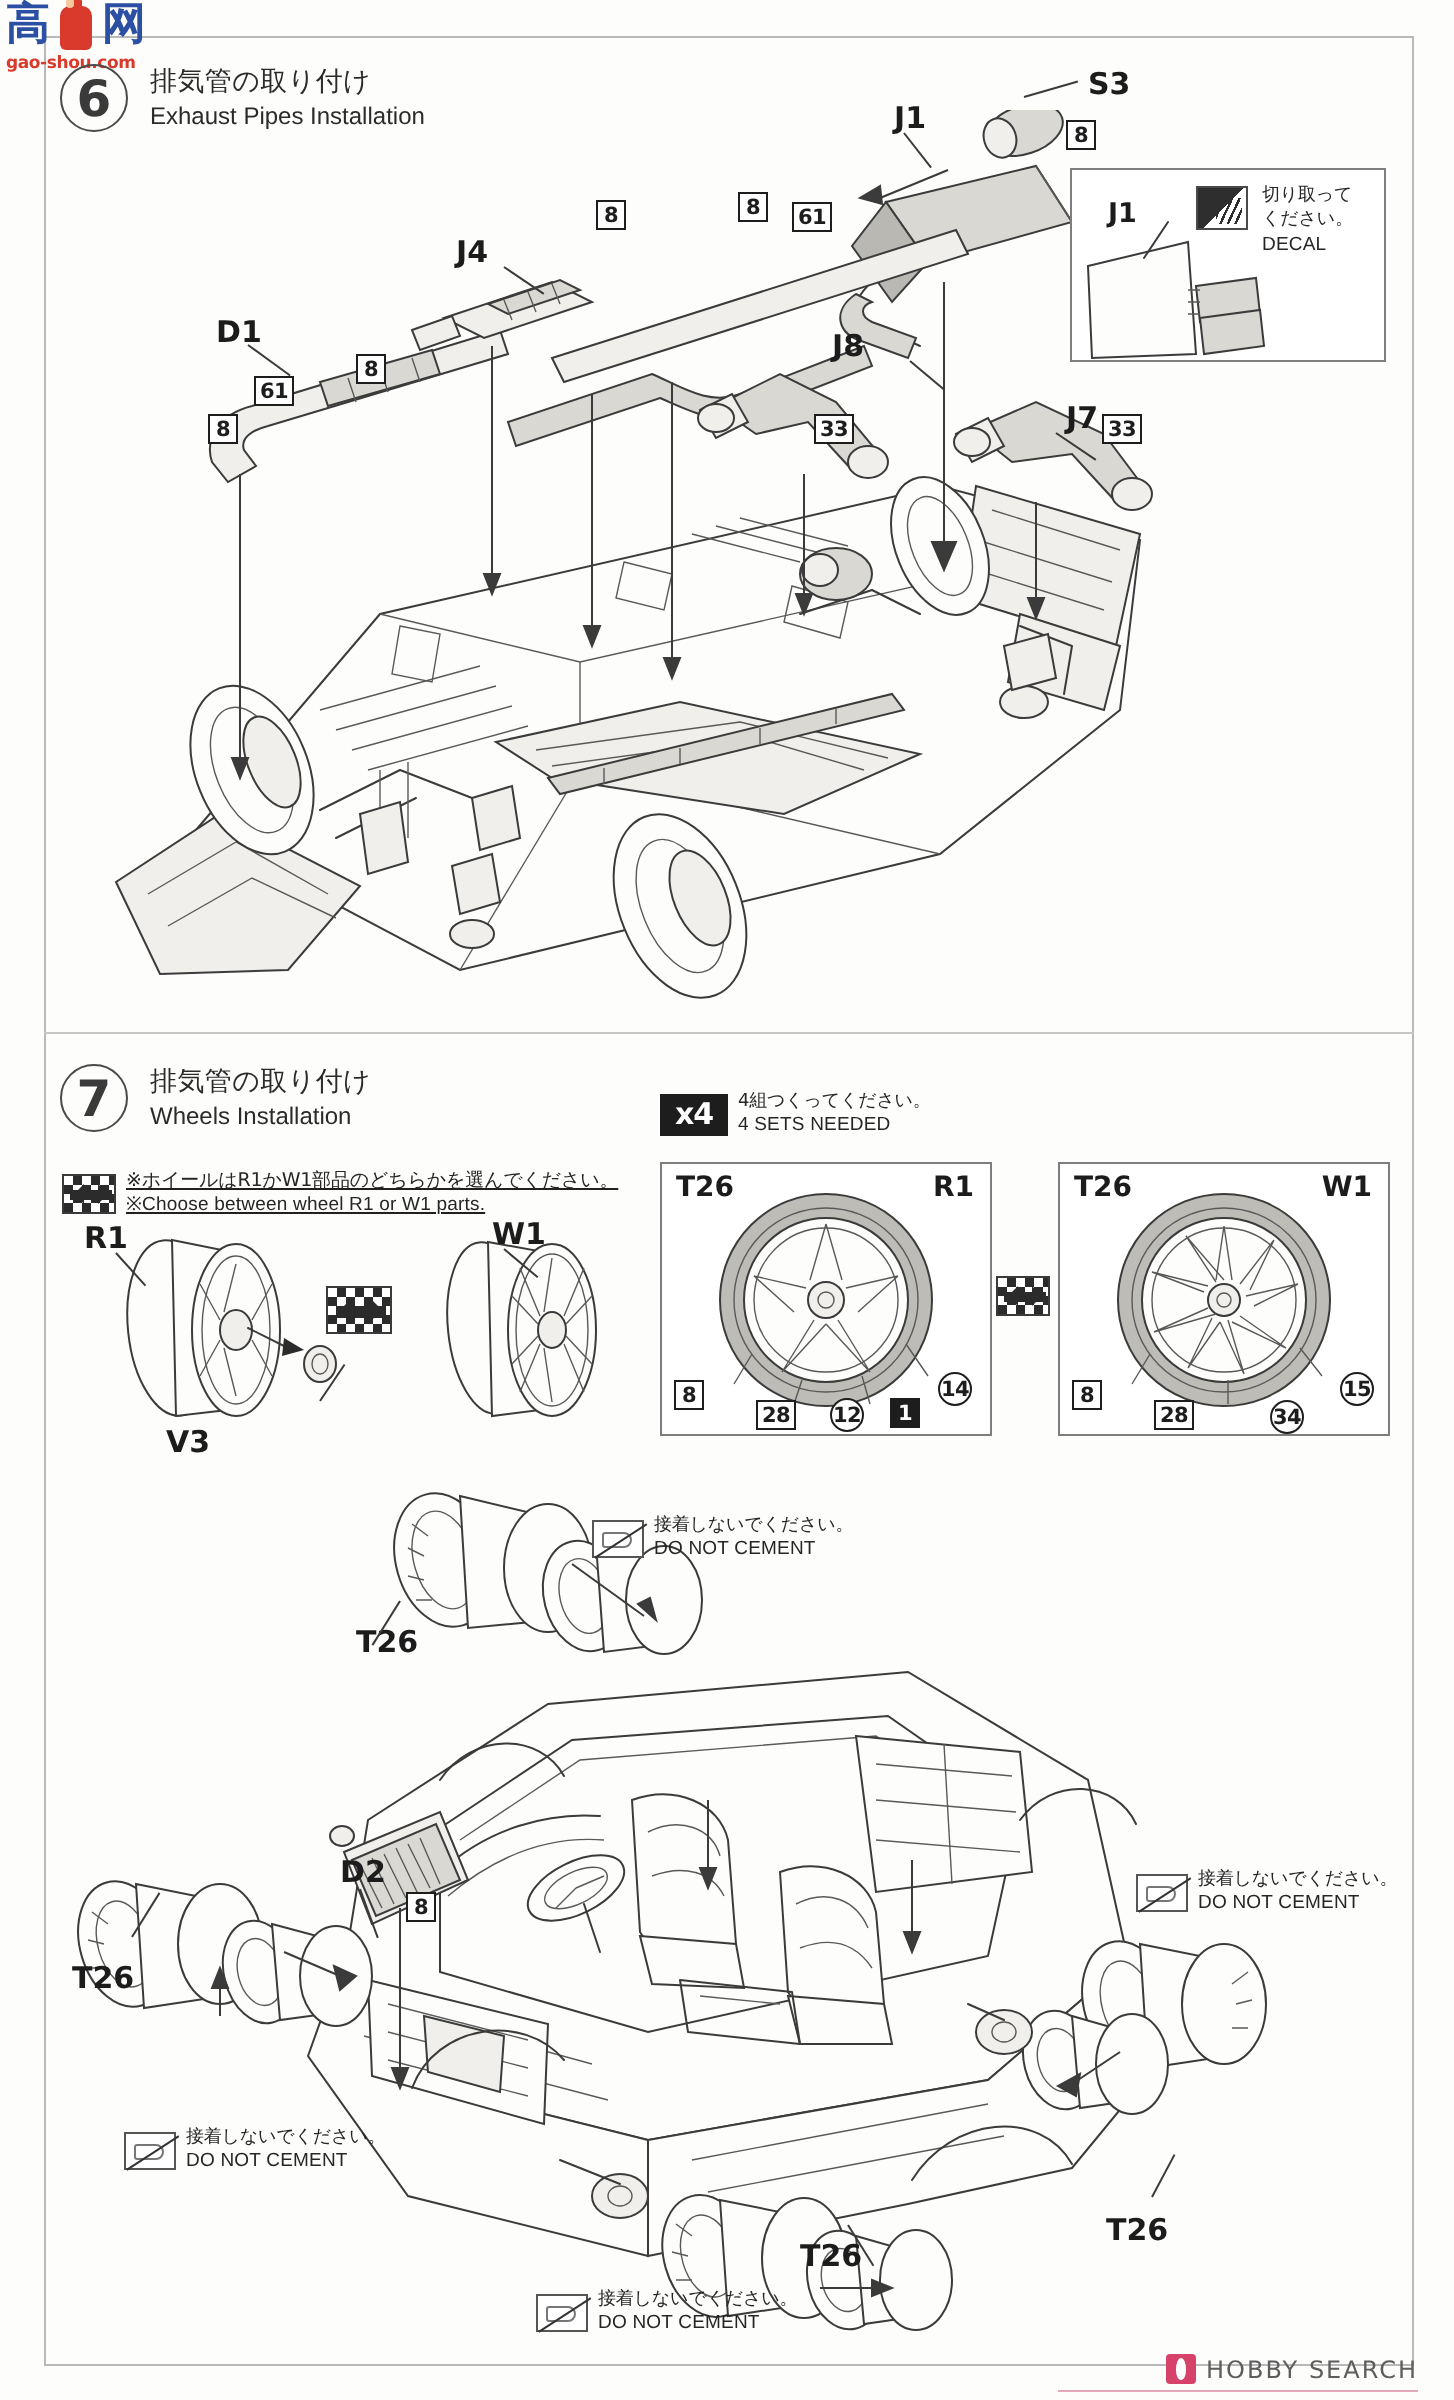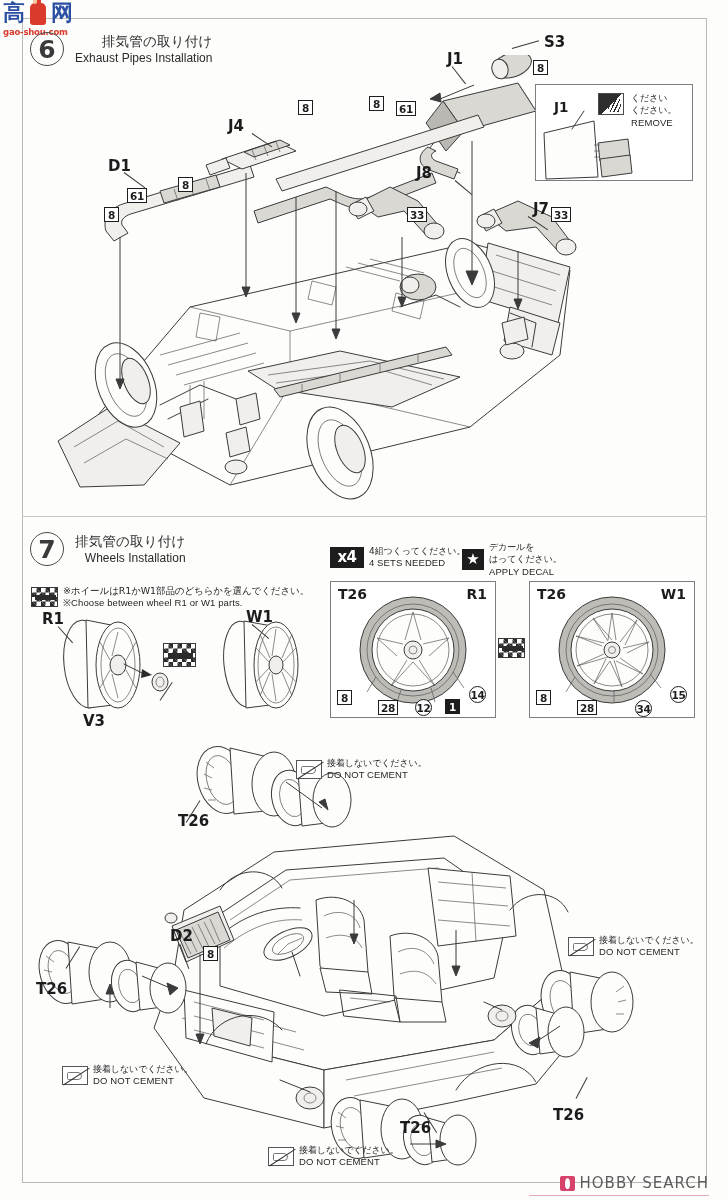--- a/index.html
+++ b/index.html
@@ -22,21 +22,21 @@
   
   .step-head { position:absolute; display:flex; align-items:flex-start; }
   .step-circle {
     width:34px; height:34px; border-radius:50%;
     border:1.6px solid #4a4a4a; color:#3a3a3a;
     display:flex; align-items:center; justify-content:center;
     font-size:25px; font-weight:bold; line-height:1;
     font-family:"DejaVu Sans", sans-serif;
     flex:0 0 auto;
   }
-  .step-titles { margin-left:11px; padding-top:1px;text-align:right; }
+  .step-titles { margin-left:11px; padding-top:1px; }
   .step-jp { font-size:13.5px; letter-spacing:.2px; color:#2b2b2b; line-height:1.25;
              font-family:"DejaVu Sans", sans-serif; }
   .step-en { font-size:12px; color:#2b2b2b; line-height:1.3; margin-top:1px; }
 
   
   .gs-logo { position:absolute; left:3px; top:2px; width:72px; height:44px; }
   .gs-chars { display:flex; align-items:flex-start; gap:2px; }
   .gs-ch { font-size:22px; font-weight:bold; color:#2b4fa2; font-family:"DejaVu Sans", sans-serif; line-height:1; }
   .gs-thumb { width:22px; height:24px; position:relative; }
   .gs-thumb .hand {
@@ -49,21 +49,21 @@
   }
   .gs-thumb .nail{ position:absolute; left:6px; top:-3px; width:4px; height:5px; background:#f4c9a0; border-radius:2px; }
   .gs-url { font-size:8.5px; font-weight:bold; color:#d93a2b; letter-spacing:-.2px; margin-top:1px;
             font-family:"DejaVu Sans", sans-serif; }
 
   
   .hs { position:absolute; right:18px; bottom:8px; display:flex; align-items:center; gap:5px; }
   .hs-mark { width:15px; height:15px; background:#d6426a; border-radius:2px; position:relative; }
   .hs-mark:before{ content:""; position:absolute; left:5px; top:2px; width:5px; height:11px;
                    background:#fff; border-radius:50% 50% 45% 45%; }
-  .hs-txt { font-size:15px; letter-spacing:1px; color:#5d5d5d; font-family:"DejaVu Sans", sans-serif; }
+  .hs-txt { font-size:12px; letter-spacing:1px; color:#5d5d5d; font-family:"DejaVu Sans", sans-serif; }
   .hs-rule { position:absolute; right:18px; bottom:4px; width:180px; height:1px; background:#e2a8bb; }
 
   
   .plabel { position:absolute; font-size:15px; font-weight:bold; color:#1c1c1c;
             font-family:"DejaVu Sans", sans-serif; white-space:nowrap; }
   .plabel.sm { font-size:13.5px; }
 
   
   .badge { position:absolute; min-width:15px; height:15px; padding:0 2px;
            background:#1d1d1d; color:#fff; font-size:10.5px; font-weight:bold;
@@ -316,35 +316,35 @@
       <path class="fl-md" d="M64 74 L94 70 L96 88 L66 92 Z"></path>
       <path class="ln-t" d="M58 60 L64 60 M58 66 L64 66 M58 72 L64 72"></path>
       <path class="ln" d="M36 44 L48 26"></path>
     </svg>
     <div class="plabel sm" style="position:absolute; left:18px; top:14px;">J1</div>
     <div class="ico-remove" style="position:absolute; left:62px; top:8px;">
       <span class="d1"></span>
         <span class="hatch"></span>
     </div>
     <div style="position:absolute; left:95px; top:7px;">
-      <div class="note-txt"><span class="jp">ください</span></div>
+      <div class="note-txt"><span class="jp">切り取って</span></div>
       <div class="note-txt"><span class="jp">ください。</span></div>
-      <div class="note-txt"><span class="en">REMOVE</span></div>
+      <div class="note-txt"><span class="en">DECAL</span></div>
     </div>
   </div>
 
   <div class="step-head" style="left:30px; top:532px;">
     <div class="step-circle">7</div>
     <div class="step-titles">
       <div class="step-jp">排気管の取り付け</div>
       <div class="step-en">Wheels Installation</div>
     </div>
   </div>
 
-  <div class="note" style="left:31px; top:585px;">
+  <div class="note" style="left:31px; top:585px;text-decoration:underline;">
     <div class="ico-choose">
       <span class="chk"></span>
         <span class="arr"></span>
     </div>
     <div>
       <div class="note-txt"><span class="jp" style="font-size:9.5px;">※ホイールはR1かW1部品のどちらかを選んでください。</span></div>
       <div class="note-txt"><span class="en">※Choose between wheel R1 or W1 parts.</span></div>
     </div>
   </div>
 
@@ -388,28 +388,20 @@
   </div>
 
   <div class="note" style="left:330px; top:545px;">
     <div class="ico-x4">x4</div>
     <div>
       <div class="note-txt"><span class="jp">4組つくってください。</span></div>
       <div class="note-txt"><span class="en">4 SETS NEEDED</span></div>
     </div>
   </div>
 
-  <div class="note" style="left:462px; top:541px;">
-    <div class="ico-star"></div>
-    <div>
-      <div class="note-txt"><span class="jp">デカールを</span></div>
-      <div class="note-txt"><span class="jp">はってください。</span></div>
-      <div class="note-txt"><span class="en">APPLY  DECAL</span></div>
-    </div>
-  </div>
 
   <div class="framebox" style="left:330px; top:581px; width:166px; height:137px;">
     <div class="plabel" style="position:absolute; left:7px; top:4px; font-size:14px;">T26</div>
     <div class="plabel" style="position:absolute; right:8px; top:4px; font-size:14px;">R1</div>
     <svg width="164" height="135" viewBox="0 0 164 135" style="position:absolute;left:0;top:0;">
       <circle cx="82" cy="68" r="53" fill="#bdbcb6" stroke="#3b3b3b" stroke-width="1"></circle>
       <circle cx="82" cy="68" r="41" fill="#fdfdfc" stroke="#3b3b3b" stroke-width="1"></circle>
       <circle class="ln-t" cx="82" cy="68" r="46"></circle>
       <circle class="ln-t" cx="82" cy="68" r="36"></circle>
       <circle class="fl-lt" cx="82" cy="68" r="9"></circle>

